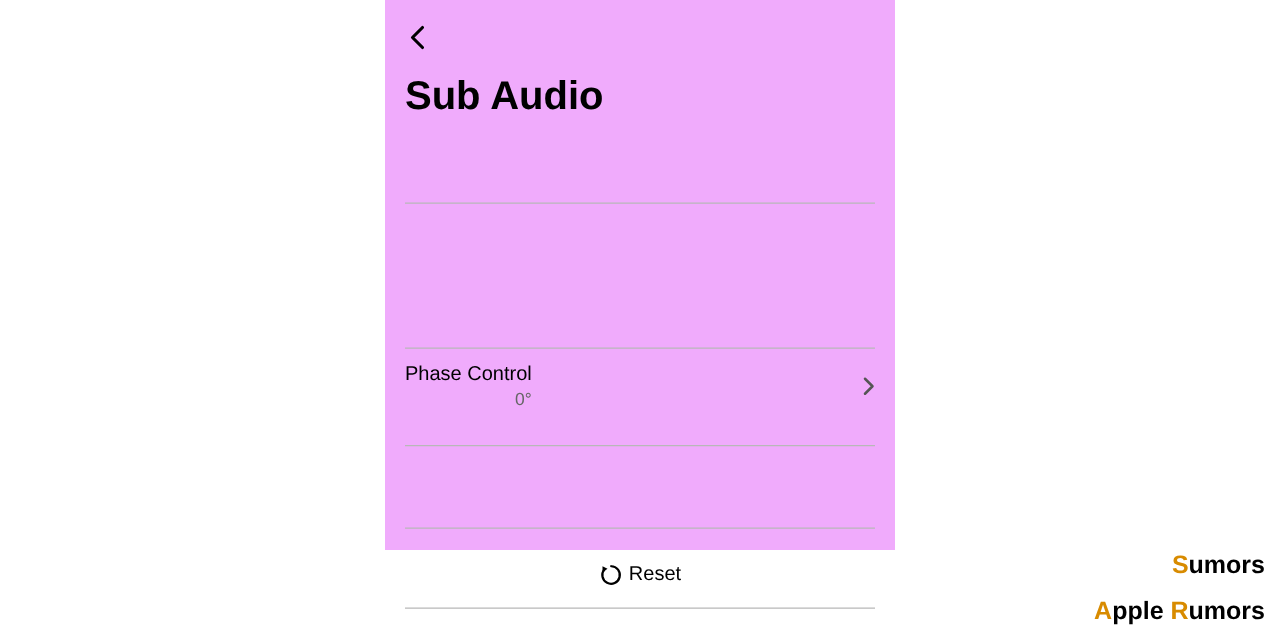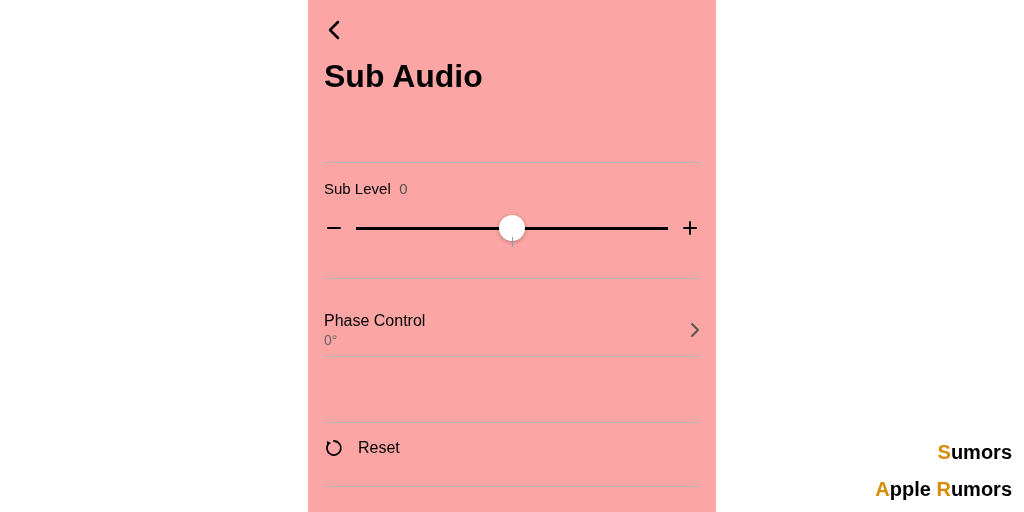--- a/index.html
+++ b/index.html
@@ -13,22 +13,22 @@
       height: 512px;
       background: #fff;
       position: relative;
       overflow: hidden;
     }
     .phone-panel {
       position: absolute;
       left: 308px;
       top: 0;
       width: 408px;
-      height: 512px;
-      background: #fca5a5;
+      height: 440px;
+      background: #f0abfc;
     }
     .back-btn {
       position: absolute;
       top: 18px;
       left: 14px;
       width: 24px;
       height: 24px;
       display: flex;
       align-items: center;
       justify-content: center;
@@ -136,38 +136,39 @@
     }
     .slider-tick {
       position: absolute;
       left: 50%;
       top: 10px;
       width: 1px;
       height: 10px;
       background: #999;
     }
     .phase-row {
-      top: 305px;
+      top: 284px;
       height: 50px;
       cursor: pointer;
+      text-align: right;
     }
     .phase-left {
       display: flex;
       flex-direction: column;
       gap: 2px;
     }
     .phase-value {
       font-size: 14px;
       color: #666;
     }
     .reset-row {
-      top: 428px;
+      top: 440px;
       height: 40px;
-      justify-content: flex-start;
-      gap: 14px;
+      justify-content: center;
+      gap: 4px;
       cursor: pointer;
     }
     .watermark {
       position: absolute;
       right: 12px;
       bottom: 12px;
       text-align: right;
       font-weight: 700;
       line-height: 1.05;
     }
@@ -193,43 +194,20 @@
     <svg width="14" height="20" viewBox="0 0 14 20">
       <polyline points="11,2 3,10 11,18" fill="none" stroke="#000" stroke-width="2.5" stroke-linecap="round" stroke-linejoin="round"></polyline>
     </svg>
   </div>
 
   <h1 class="page-title">Sub Audio</h1>
 
 
   <div class="divider div1"></div>
 
-  <div class="sublevel-section">
-    <div>
-      <span class="sublevel-label">Sub Level</span>
-      <span class="sublevel-value">0</span>
-    </div>
-    <div class="slider-row">
-      <div class="slider-btn">
-        <svg width="16" height="16" viewBox="0 0 16 16">
-          <line x1="2" y1="8" x2="14" y2="8" stroke="#000" stroke-width="2" stroke-linecap="round"></line>
-        </svg>
-      </div>
-      <div class="slider-track">
-        <div class="slider-thumb"></div>
-        <div class="slider-tick"></div>
-      </div>
-      <div class="slider-btn">
-        <svg width="16" height="16" viewBox="0 0 16 16">
-          <line x1="2" y1="8" x2="14" y2="8" stroke="#000" stroke-width="2" stroke-linecap="round"></line>
-          <line x1="8" y1="2" x2="8" y2="14" stroke="#000" stroke-width="2" stroke-linecap="round"></line>
-        </svg>
-      </div>
-    </div>
-  </div>
 
   <div class="divider div2"></div>
 
   <div class="row phase-row">
     <div class="phase-left">
       <span class="row-label">Phase Control</span>
       <span class="phase-value">0°</span>
     </div>
     <svg width="10" height="16" viewBox="0 0 10 16">
       <polyline points="2,2 8,8 2,14" fill="none" stroke="#555" stroke-width="2" stroke-linecap="round" stroke-linejoin="round"></polyline>

